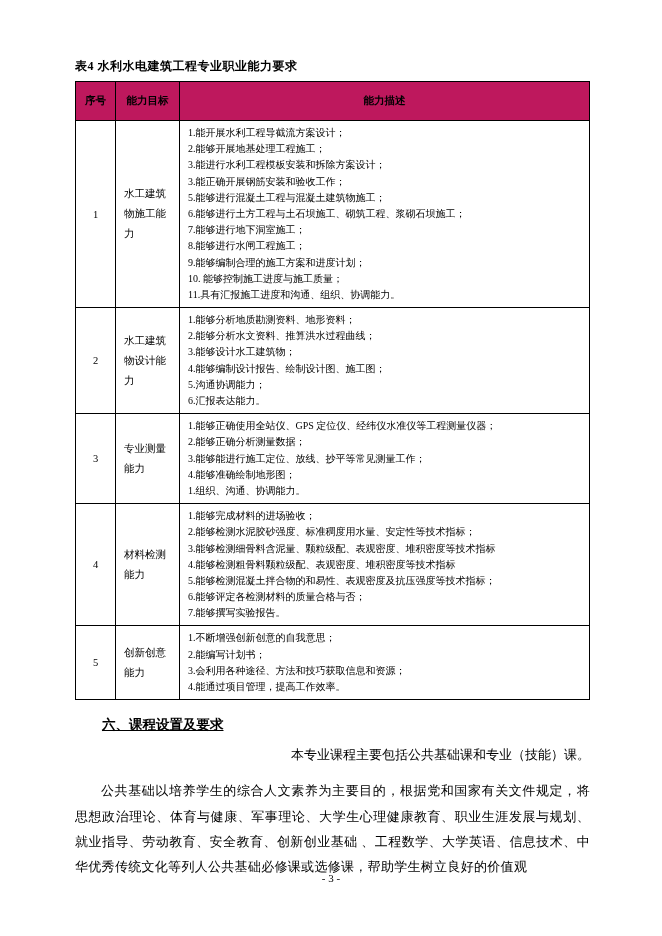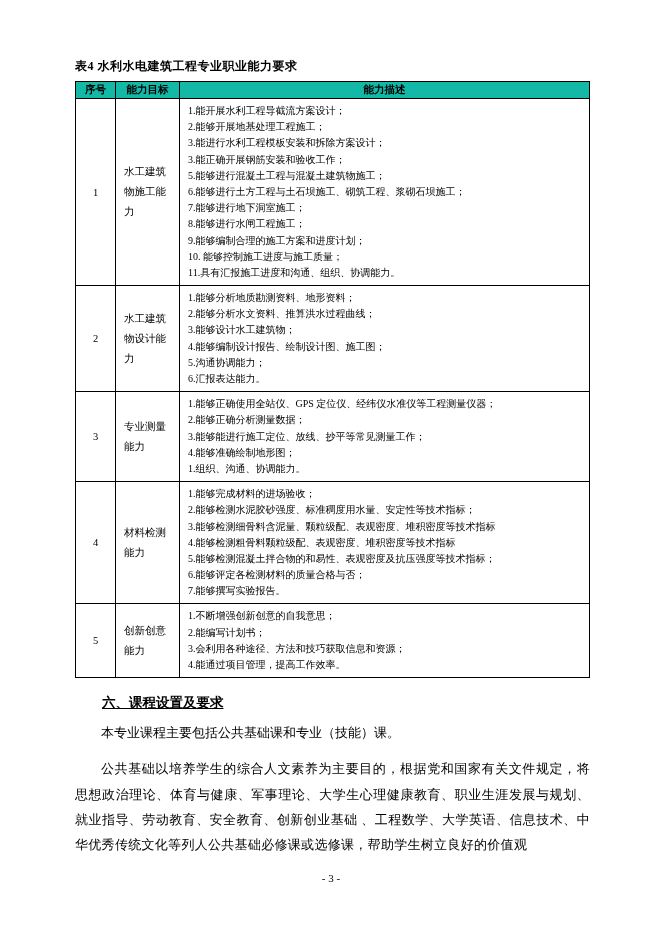--- a/index.html
+++ b/index.html
@@ -34,25 +34,25 @@
   table.ability-table {
     width: 100%;
     border-collapse: collapse;
     table-layout: fixed;
   }
   .ability-table th, .ability-table td {
     border: 1px solid #000000;
     box-sizing: border-box;
   }
   .ability-table th {
-    background: #14b8a6;
+    background: #be185d;
     font-size: 10.5px;
     font-weight: bold;
     text-align: center;
-    padding: 1px 2px;
+    padding: 12px 2px;
   }
   td.col-no {
     text-align: center;
     vertical-align: middle;
     font-size: 10.5px;
     padding: 2px;
   }
   td.col-goal {
     vertical-align: middle;
     font-size: 10.5px;
@@ -74,20 +74,21 @@
     font-weight: bold;
     margin: 16px 0 0 0;
     text-indent: 2em;
     text-decoration: underline;
   }
   .section-intro {
     font-size: 13px;
     margin: 10px 0 0 0;
     text-indent: 2em;
     line-height: 1.7;
+    text-align: right;
   }
   .section-subheading {
     font-size: 13.5px;
     font-weight: bold;
     margin: 14px 0 0 0;
     text-indent: 2em;
   }
   .section-body {
     font-size: 13px;
     margin: 12px 0 0 0;

